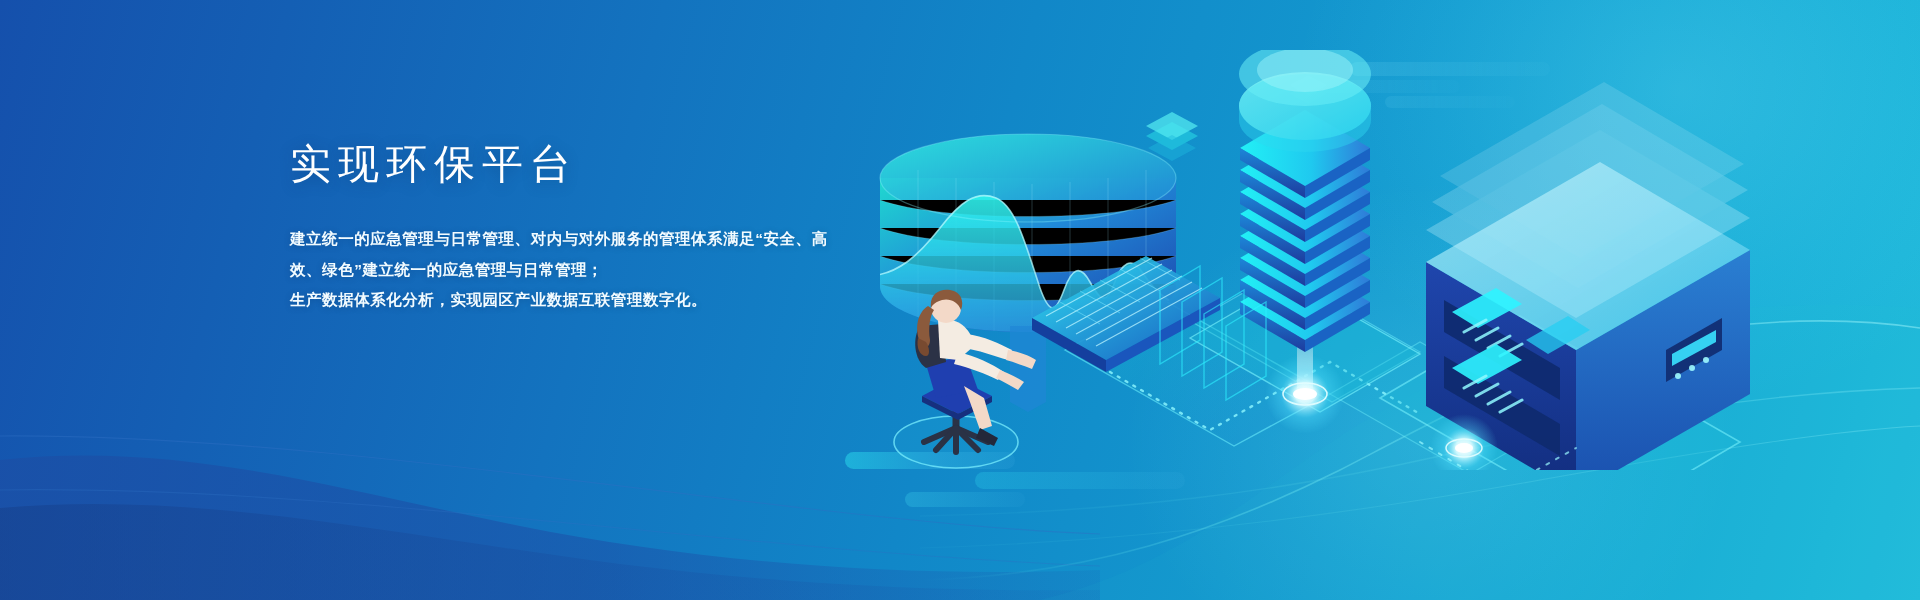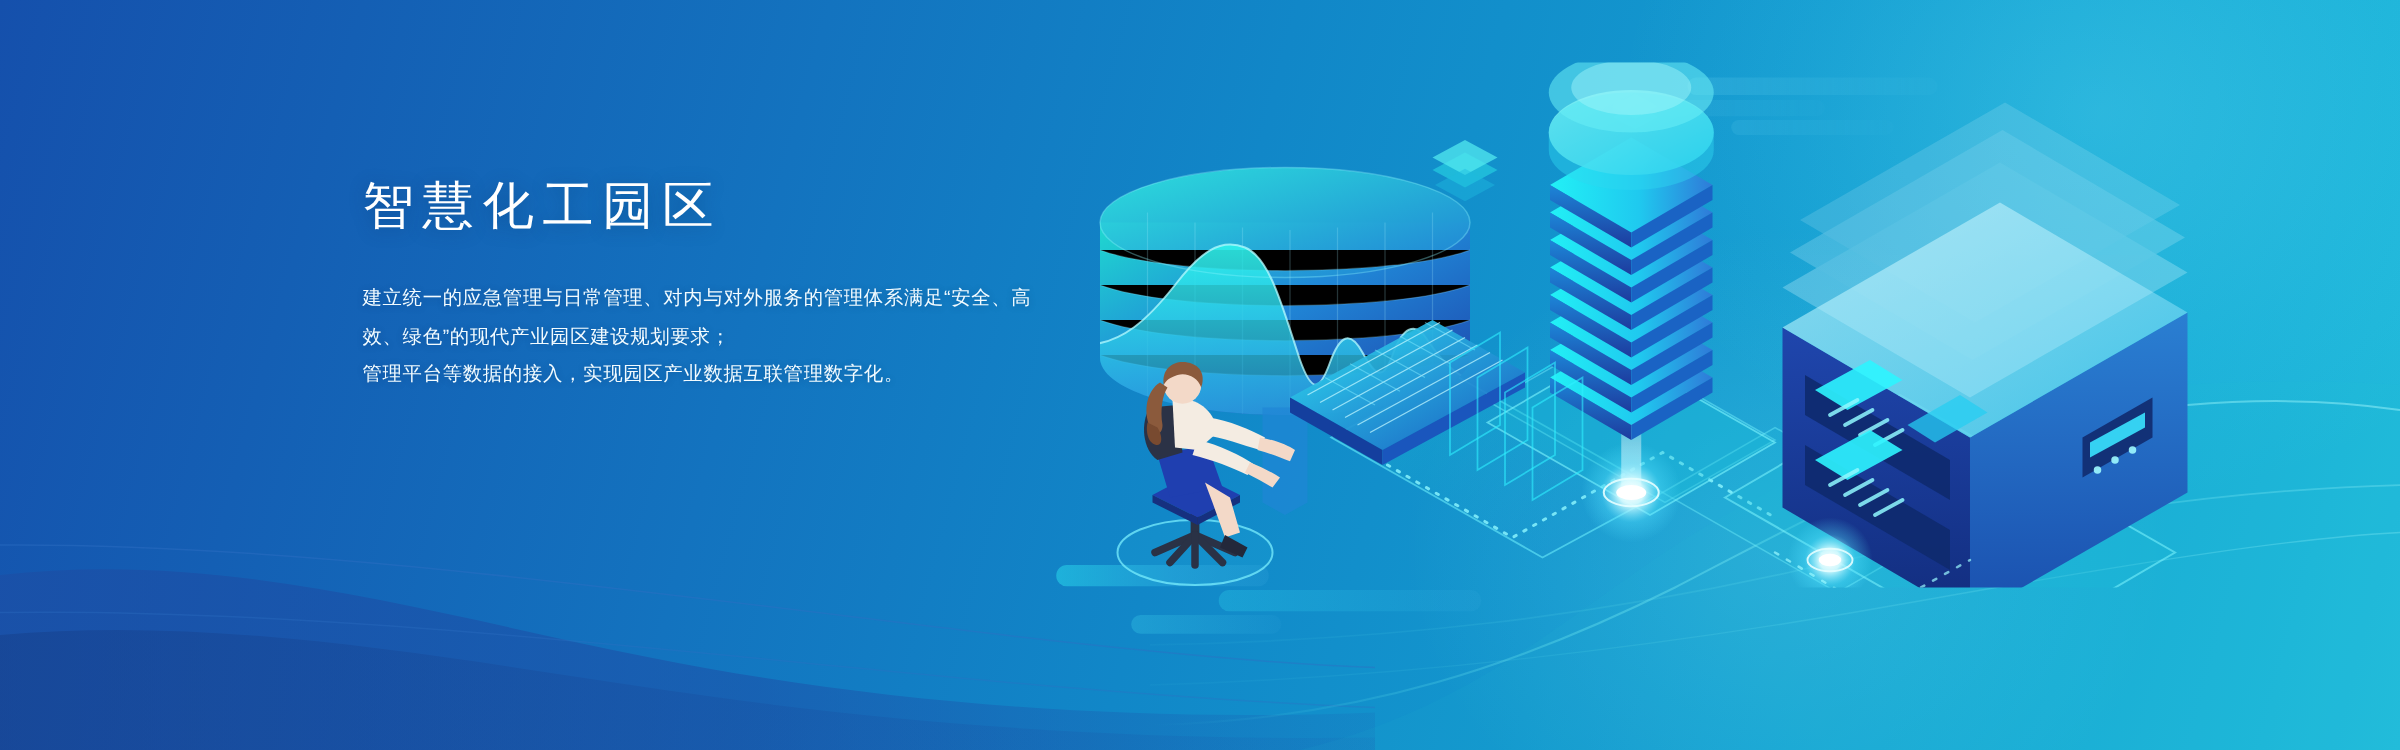--- a/index.html
+++ b/index.html
@@ -53,20 +53,21 @@
     white-space:nowrap;
   }
   .desc { margin-top:36px; }
   .desc p {
     color:#f2fbff;
     font-size:15.5px;
     line-height:30.5px;
     letter-spacing:.035em;
     white-space:nowrap;
     text-shadow:0 1px 6px rgba(5,45,95,.30);
+    font-weight:bold;
   }
 
   
   .illo { position:absolute; left:860px; top:50px; width:1060px; height:420px; }
 </style>
 </head>
 <body>
 
 <div id="banner">
 
@@ -118,25 +119,25 @@
     </div>
 
     <div class="cloud" style="left:1290px; top:62px; width:260px; height:48px; opacity:.5;">
       <div class="cbar" style="left:60px; top:0;  width:200px; height:14px; background:linear-gradient(90deg,rgba(150,240,255,.28),rgba(150,240,255,.05));"></div>
       <div class="cbar" style="left:0;    top:18px;width:170px;height:13px; background:linear-gradient(90deg,rgba(150,240,255,.22),rgba(150,240,255,.04));"></div>
       <div class="cbar" style="left:95px; top:34px;width:130px;height:12px; background:linear-gradient(90deg,rgba(150,240,255,.18),rgba(150,240,255,.03));"></div>
     </div>
   </div>
 
   <div class="content">
-    <h1 class="title">智慧化工园区</h1>
+    <h1 class="title">实现环保平台</h1>
     <div class="desc">
       <p>建立统一的应急管理与日常管理、对内与对外服务的管理体系满足“安全、高</p>
-      <p>效、绿色”的现代产业园区建设规划要求；</p>
-      <p>管理平台等数据的接入，实现园区产业数据互联管理数字化。</p>
+      <p>效、绿色”建立统一的应急管理与日常管理；</p>
+      <p>生产数据体系化分析，实现园区产业数据互联管理数字化。</p>
     </div>
   </div>
 
   <svg class="illo" viewBox="0 0 1060 420">
     <defs>
       <linearGradient id="domeG" x1="0" y1="0" x2="1" y2="1">
         <stop offset="0" stop-color="#1fd9d0"></stop>
         <stop offset=".45" stop-color="#2089d8"></stop>
         <stop offset="1" stop-color="#1d3fa8"></stop>
       </linearGradient>

